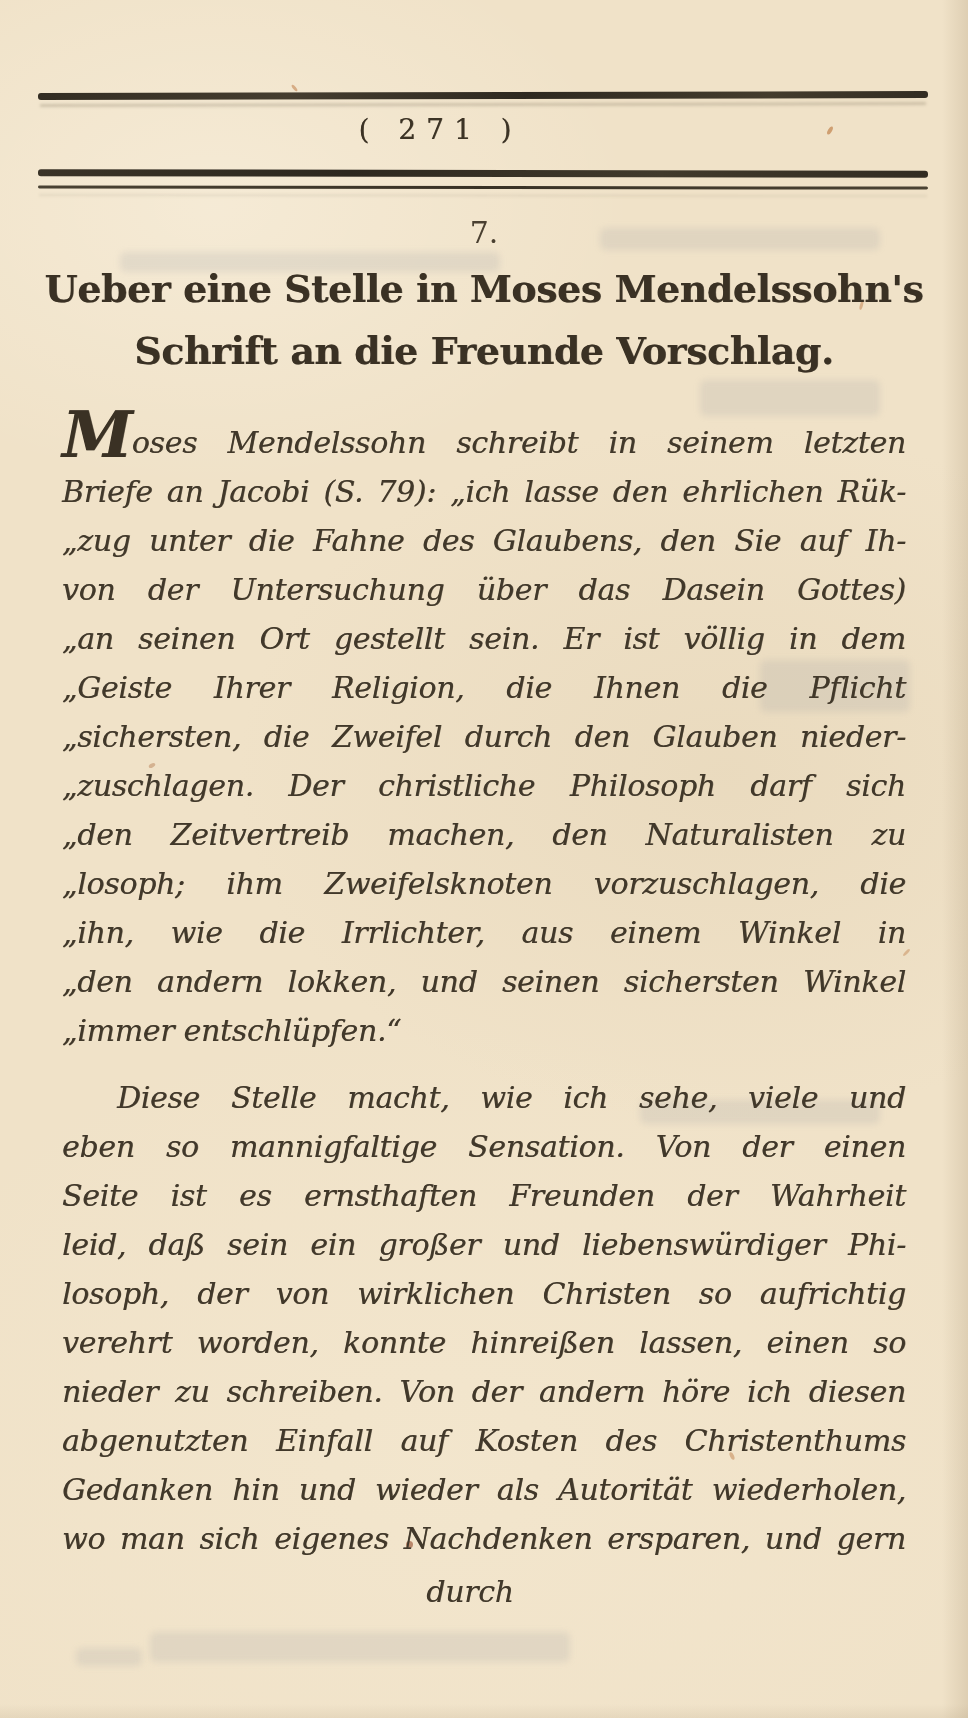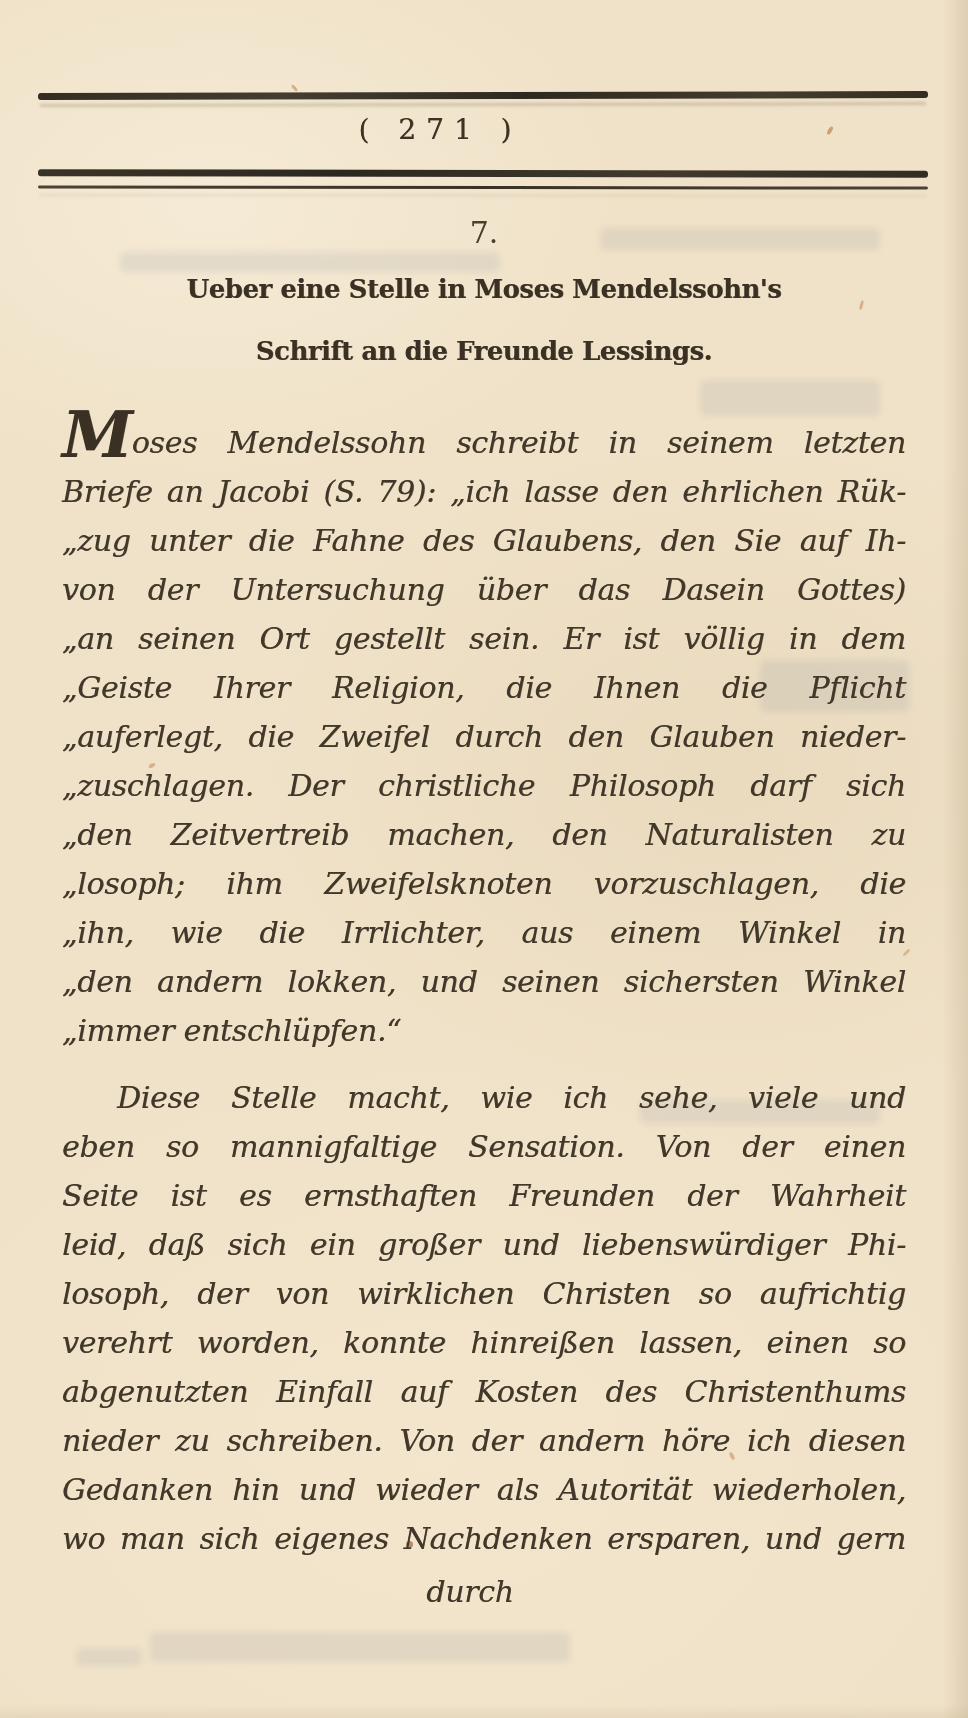--- a/index.html
+++ b/index.html
@@ -70,21 +70,21 @@
   .section-number {
     position: absolute; left: 0; top: 210px; width: 968px;
     text-align: center;
     font-size: 30px; line-height: 46px;
     color: #4a4031;
   }
   .title {
     position: absolute; left: 40px; top: 258px; width: 888px;
     text-align: center;
     font-weight: bold;
-    font-size: 26px; line-height: 62px;
+    font-size: 38px; line-height: 62px;
     letter-spacing: -0.5px;
     color: #3a3124;
     text-shadow: 0.5px 0 0 rgba(58,49,36,0.6);
   }
   .body-text {
     position: absolute; left: 62px; top: 418px; width: 844px;
     font-size: 30px;
     letter-spacing: -0.3px;
     color: #41382a;
     text-shadow: 0.4px 0 0 rgba(65,56,42,0.65);
@@ -139,51 +139,51 @@
   <div class="page-number">(  271  )</div>
   <div class="rule-double">
     <div class="bar-thick"></div>
     <div class="bar-thin"></div>
   </div>
 
   <div class="section-number">7.</div>
 
   <div class="title">
     <div>Ueber eine Stelle in Moses Mendelssohn's</div>
-    <div>Schrift an die Freunde Lessings.</div>
+    <div>Schrift an die Freunde Vorschlag.</div>
   </div>
 
   <div class="body-text">
     <div class="para1">
       <div class="line"><span class="dropcap">M</span><span>oses Mendelssohn schreibt in seinem letzten</span></div>
       <div>
           <div class="line">Briefe an Jacobi (S. 79): „ich lasse den ehrlichen Rük-</div>
           <div class="line">„zug unter die Fahne des Glaubens, den Sie auf Ih-</div>
           <div class="line">von der Untersuchung über das Dasein Gottes)</div>
           <div class="line">„an seinen Ort gestellt sein. Er ist völlig in dem</div>
           <div class="line">„Geiste Ihrer Religion, die Ihnen die Pflicht</div>
-          <div class="line">„auferlegt, die Zweifel durch den Glauben nieder-</div>
+          <div class="line">„sichersten, die Zweifel durch den Glauben nieder-</div>
           <div class="line">„zuschlagen. Der christliche Philosoph darf sich</div>
           <div class="line">„den Zeitvertreib machen, den Naturalisten zu</div>
           <div class="line">„losoph; ihm Zweifelsknoten vorzuschlagen, die</div>
           <div class="line">„ihn, wie die Irrlichter, aus einem Winkel in</div>
           <div class="line">„den andern lokken, und seinen sichersten Winkel</div>
           <div class="line">„immer entschlüpfen.“</div>
         </div>
     </div>
     <div class="para2">
       <div class="line indent">Diese Stelle macht, wie ich sehe, viele und</div>
       <div>
           <div class="line">eben so mannigfaltige Sensation. Von der einen</div>
           <div class="line">Seite ist es ernsthaften Freunden der Wahrheit</div>
-          <div class="line">leid, daß sich ein großer und liebenswürdiger Phi-</div>
+          <div class="line">leid, daß sein ein großer und liebenswürdiger Phi-</div>
           <div class="line">losoph, der von wirklichen Christen so aufrichtig</div>
           <div class="line">verehrt worden, konnte hinreißen lassen, einen so</div>
+          <div class="line">nieder zu schreiben. Von der andern höre ich diesen</div>
           <div class="line">abgenutzten Einfall auf Kosten des Christenthums</div>
-          <div class="line">nieder zu schreiben. Von der andern höre ich diesen</div>
           <div class="line">Gedanken hin und wieder als Autorität wiederholen,</div>
           <div class="line">wo man sich eigenes Nachdenken ersparen, und gern</div>
         </div>
     </div>
     <div class="catchword-line">durch</div>
   </div>
 
   <div class="edge-right"></div>
   <div class="edge-bottom"></div>
 </div>

